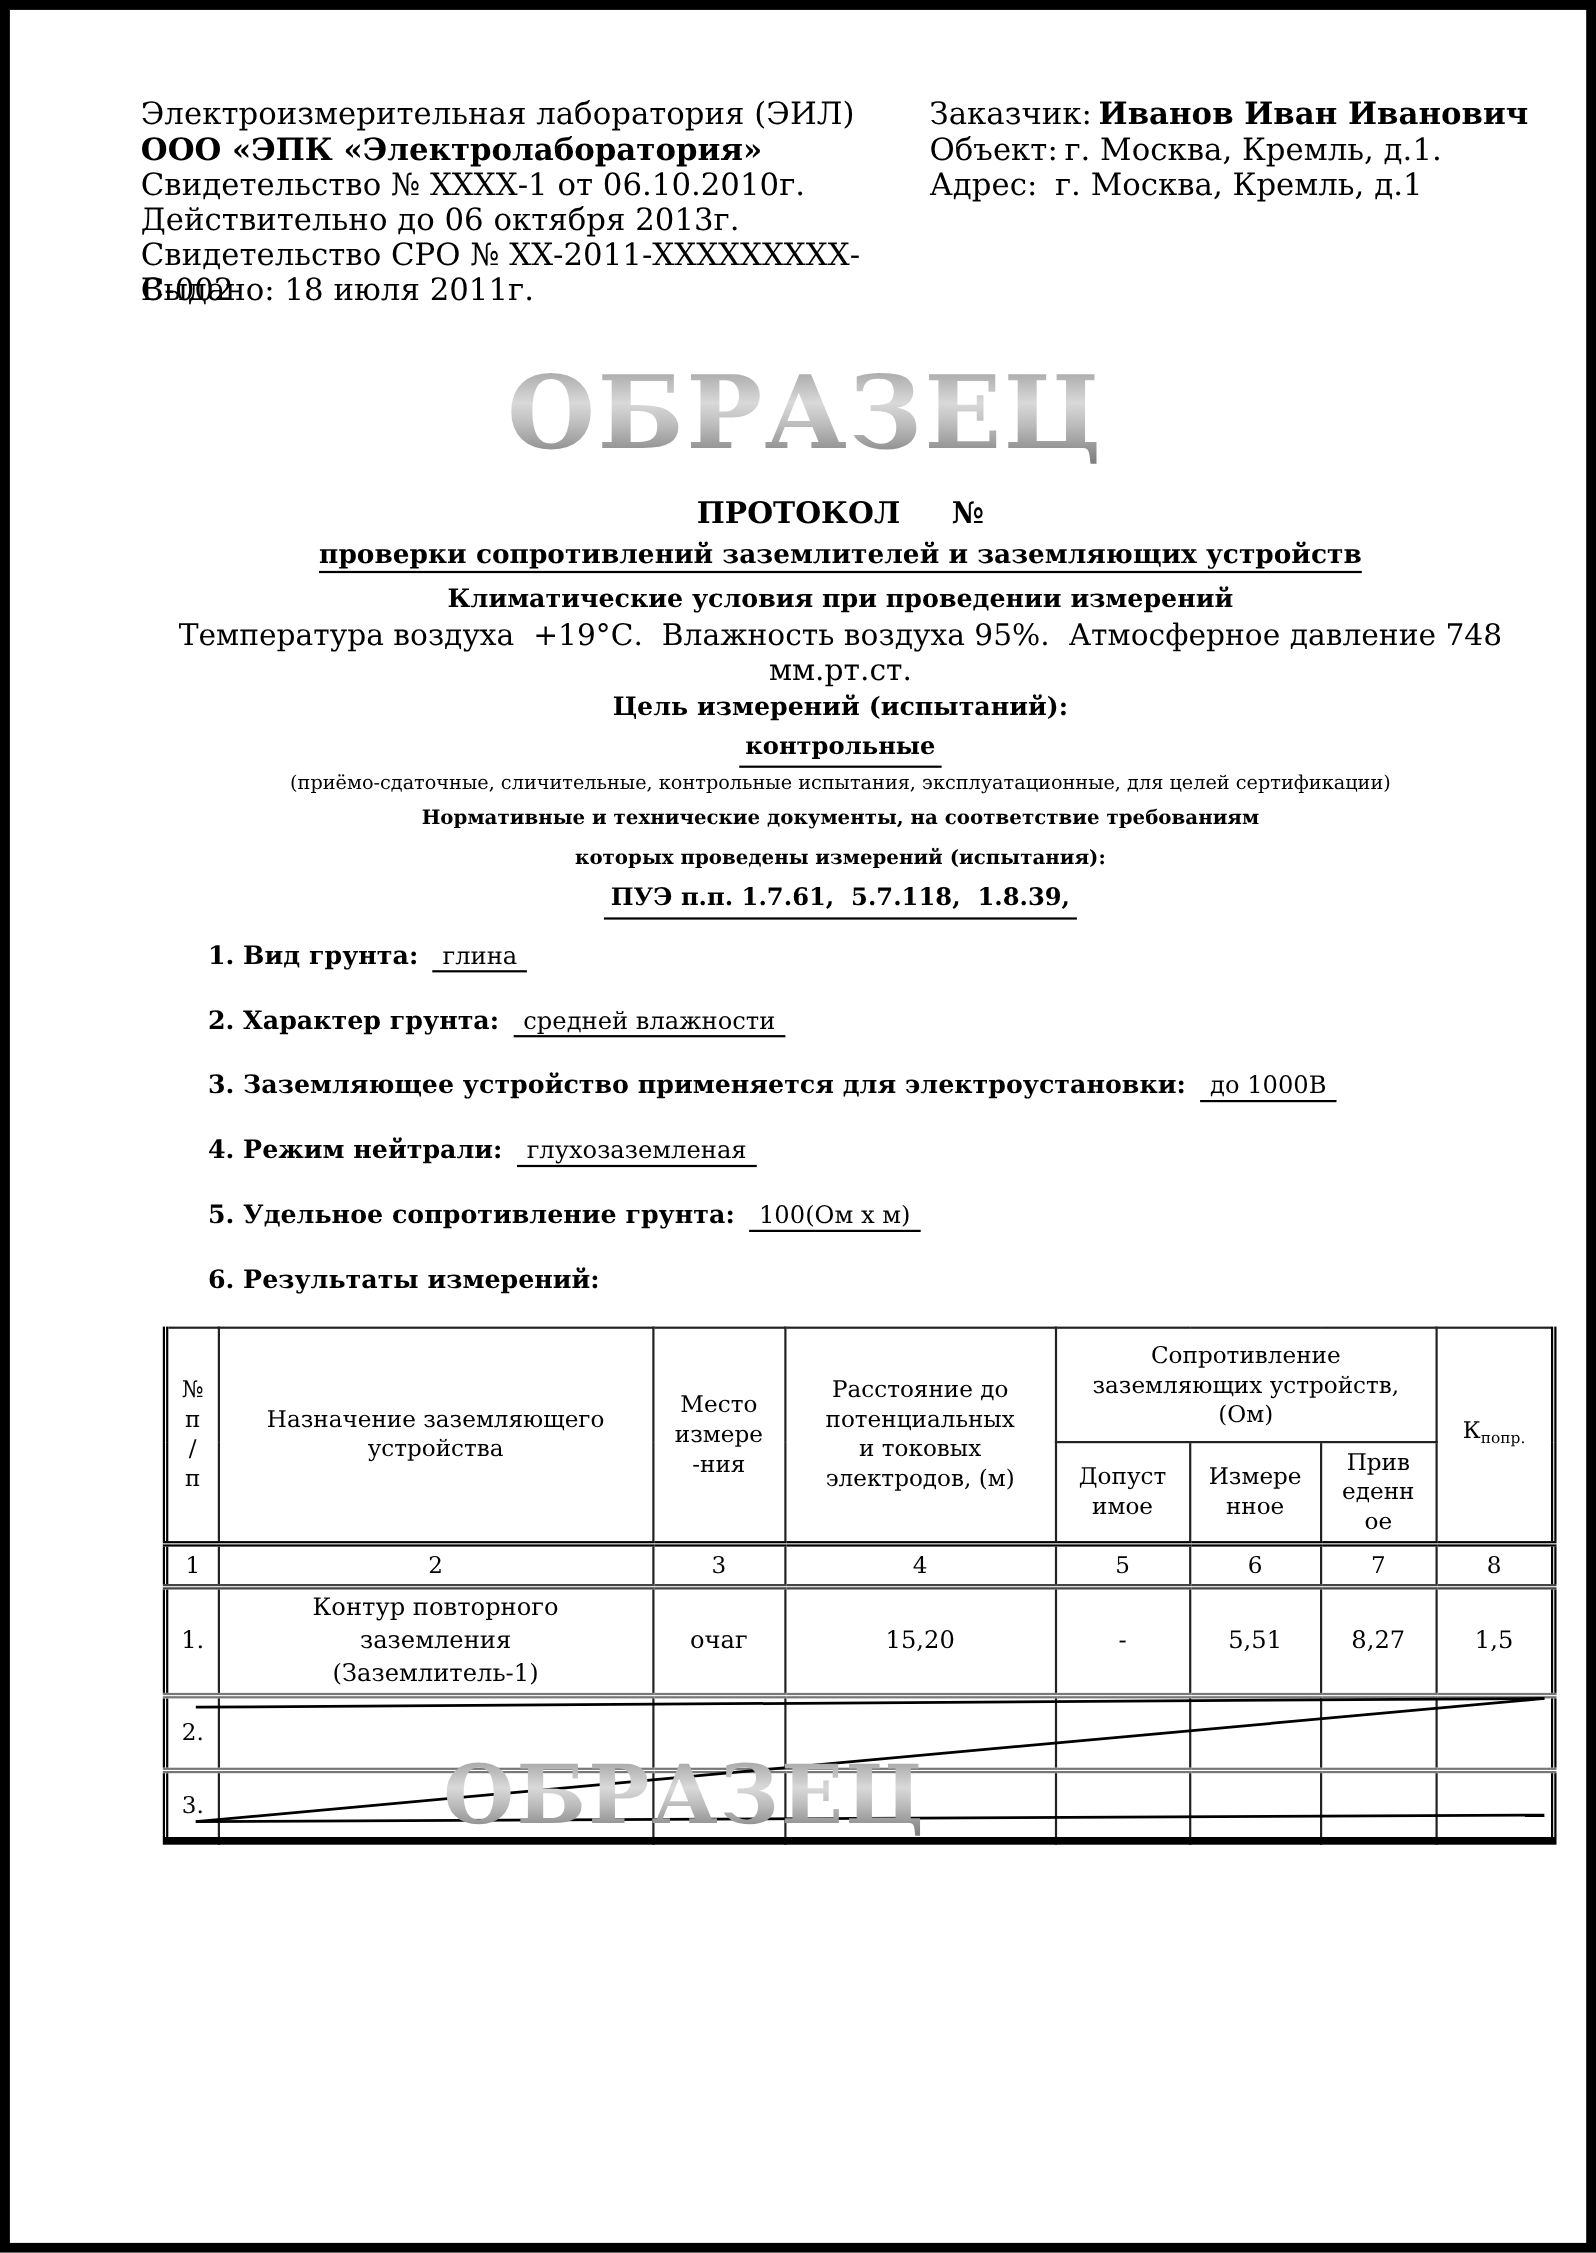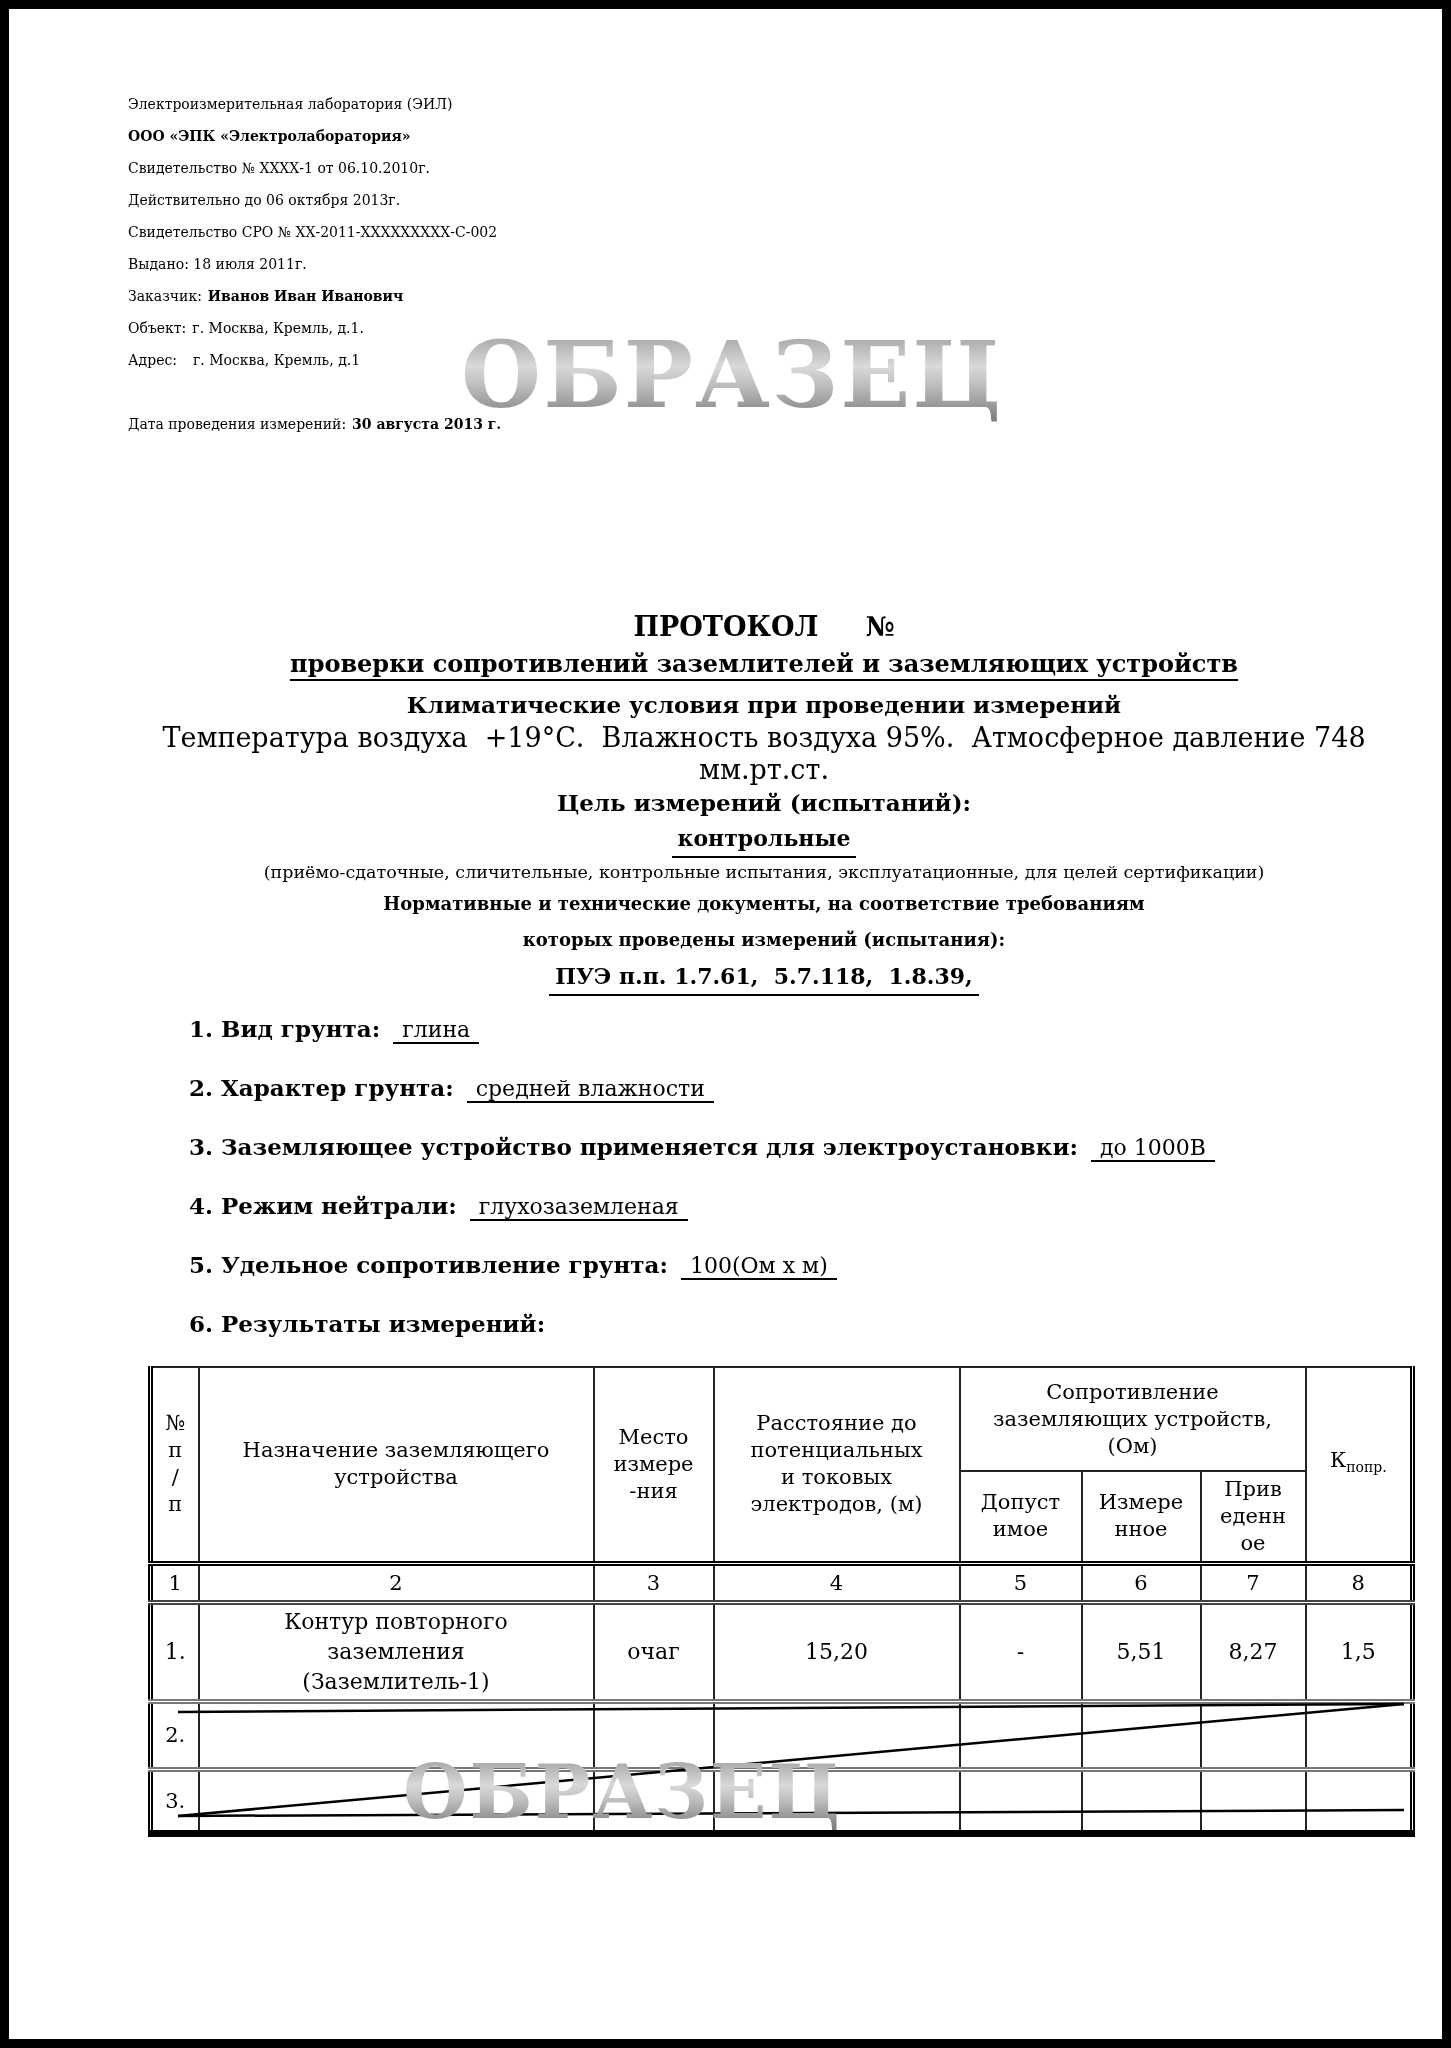--- a/index.html
+++ b/index.html
@@ -10,21 +10,21 @@
     border:9px solid #000;
     background:#fff;
     font-family:"DejaVu Serif","Liberation Serif",serif;
     color:#000;
     overflow:hidden;
   }
   .pre{white-space:pre-line;}
   .prewrap{white-space:pre-wrap;}
 
   
-  .hdr{display:flex;margin:79px 18px 0 119px;font-size:14px;line-height:32px;flex-direction:column;}
+  .hdr{display:flex;margin:79px 18px 0 119px;font-size:28px;line-height:32px;}
   .hdr-left{width:717px;}
   .hdr-right{flex:1;}
   .hline{height:32px;}
   .bold{font-weight:bold;}
   .hdr-label{margin-right:6px;}
 
   
   .wm{
     position:absolute;
     font-weight:bold;
@@ -95,21 +95,20 @@
       <div class="hline">Свидетельство № ХХХХ-1 от 06.10.2010г.</div>
       <div class="hline">Действительно до 06 октября 2013г.</div>
       <div class="hline">Свидетельство СРО № ХХ-2011-ХХХХХХХХХ-С-002</div>
       <div class="hline">Выдано: 18 июля 2011г.</div>
     </div>
     <div class="hdr-right">
       <div class="hline"><span class="hdr-label">Заказчик:</span><span class="bold">Иванов Иван Иванович</span></div>
       <div class="hline"><span class="hdr-label">Объект:</span><span>г. Москва, Кремль, д.1.</span></div>
       <div class="hline"><span class="hdr-label" style="margin-right:16px;">Адрес:</span><span>г. Москва, Кремль, д.1</span></div>
       <div class="hline"></div>
-      <div class="hline"><span class="hdr-label">Дата проведения измерений:</span><span class="bold">30 августа 2013 г.</span></div>
     </div>
   </div>
 
   <div class="wm wm-top">ОБРАЗЕЦ</div>
 
   <div class="centerblock">
     <div class="title prewrap">ПРОТОКОЛ  №</div>
     <div class="subtitle-wrap"><span class="subtitle">проверки сопротивлений заземлителей и заземляющих устройств</span></div>
     <div class="sec-head climate-head">Климатические условия при проведении измерений</div>
     <div class="plain prewrap">Температура воздуха  +19°С.  Влажность воздуха 95%.  Атмосферное давление 748 мм.рт.ст.</div>

